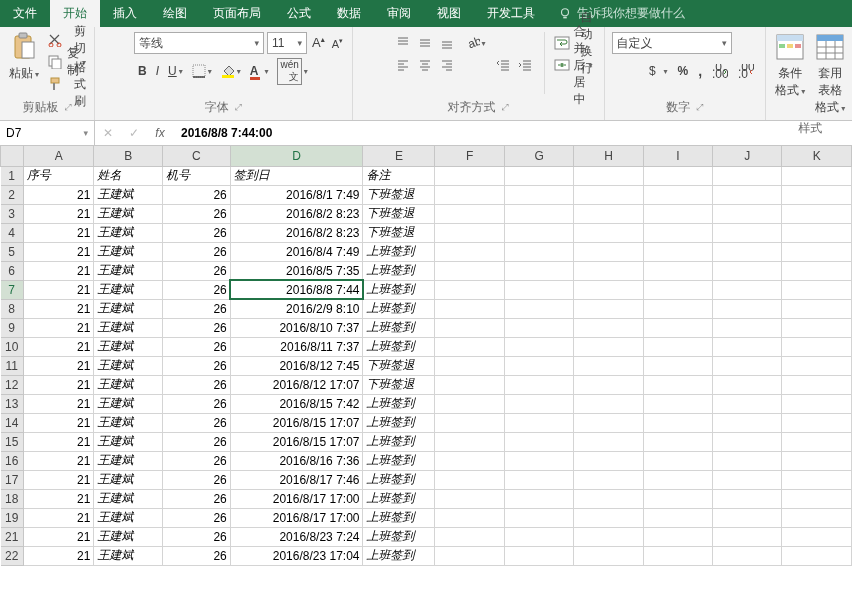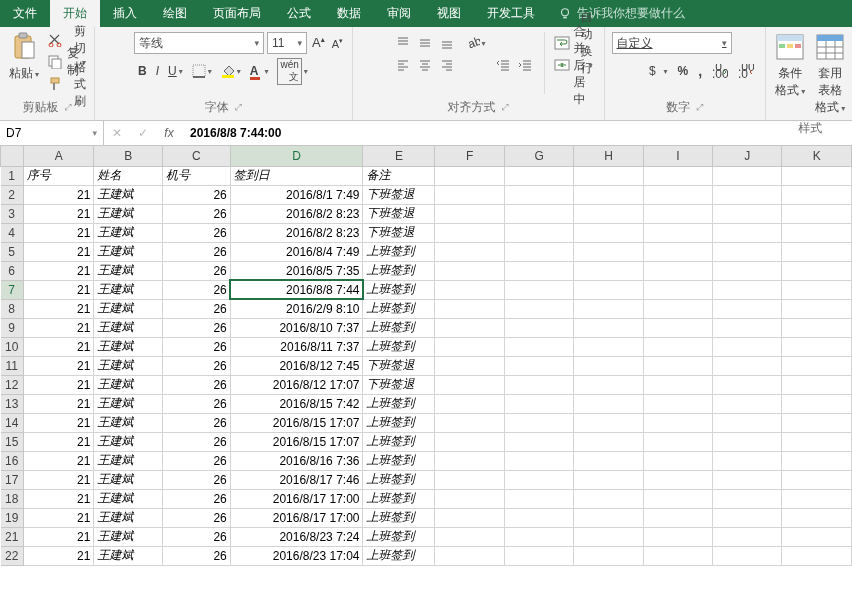--- a/index.html
+++ b/index.html
@@ -24,28 +24,28 @@
 .big-btn .lbl{font-size:11px;color:#444;margin-top:2px;text-align:center;}
 .small-btn{display:flex;align-items:center;padding:2px 4px;cursor:pointer;font-size:11px;color:#444;height:22px;text-align:right;}
 .small-btn .ic{width:16px;height:16px;margin-right:3px;display:flex;align-items:center;justify-content:center;}
 .col{display:flex;flex-direction:column;}
 .row{display:flex;align-items:center;margin-left:32px;}
 
 .combo{background:#fff;border:1px solid #ababab;height:22px;display:flex;align-items:center;padding:0 4px;font-size:11px;color:#444;}
 .combo .dd{margin-left:auto;color:#666;font-size:9px;padding-left:4px;}
 .fsz{width:40px;}
 .fnm{width:130px;}
-.numfmt{width:120px;text-decoration:underline;}
+.numfmt{width:120px;}
 
 .align-grid{display:grid;grid-template-columns:repeat(3,22px);grid-template-rows:repeat(2,22px);}
 .align-grid div,.ind-col div{border:none;display:flex;align-items:center;justify-content:center;cursor:pointer;}
 
 
 .fbar{display:flex;border-bottom:1px solid #c6c6c6;height:25px;align-items:center;background:#fff;}
-.namebox{width:104px;border-right:1px solid #c6c6c6;padding:0 6px;height:100%;display:flex;align-items:center;font-size:12px;}
+.namebox{width:95px;border-right:1px solid #c6c6c6;padding:0 6px;height:100%;display:flex;align-items:center;font-size:12px;}
 .namebox .dd{margin-left:auto;color:#888;font-size:9px;}
 .fxbtn{width:26px;text-align:center;color:#888;padding:3px 0;}
 .fxbtn.fx{font-style:italic;color:#666;}
 .formula{flex:1;padding:0 8px;font-weight:bold;}
 
 
 .grid-wrap{position:relative;height:470px;overflow:hidden;}
 table{border-collapse:collapse;table-layout:fixed;}
 .colhdr th{background:#e6e6e6;border:1px solid #c6c6c6;border-top:none;font-weight:normal;color:#444;height:20px;font-size:12px;}
 .colhdr th.first{background:#e6e6e6;width:23px;}

